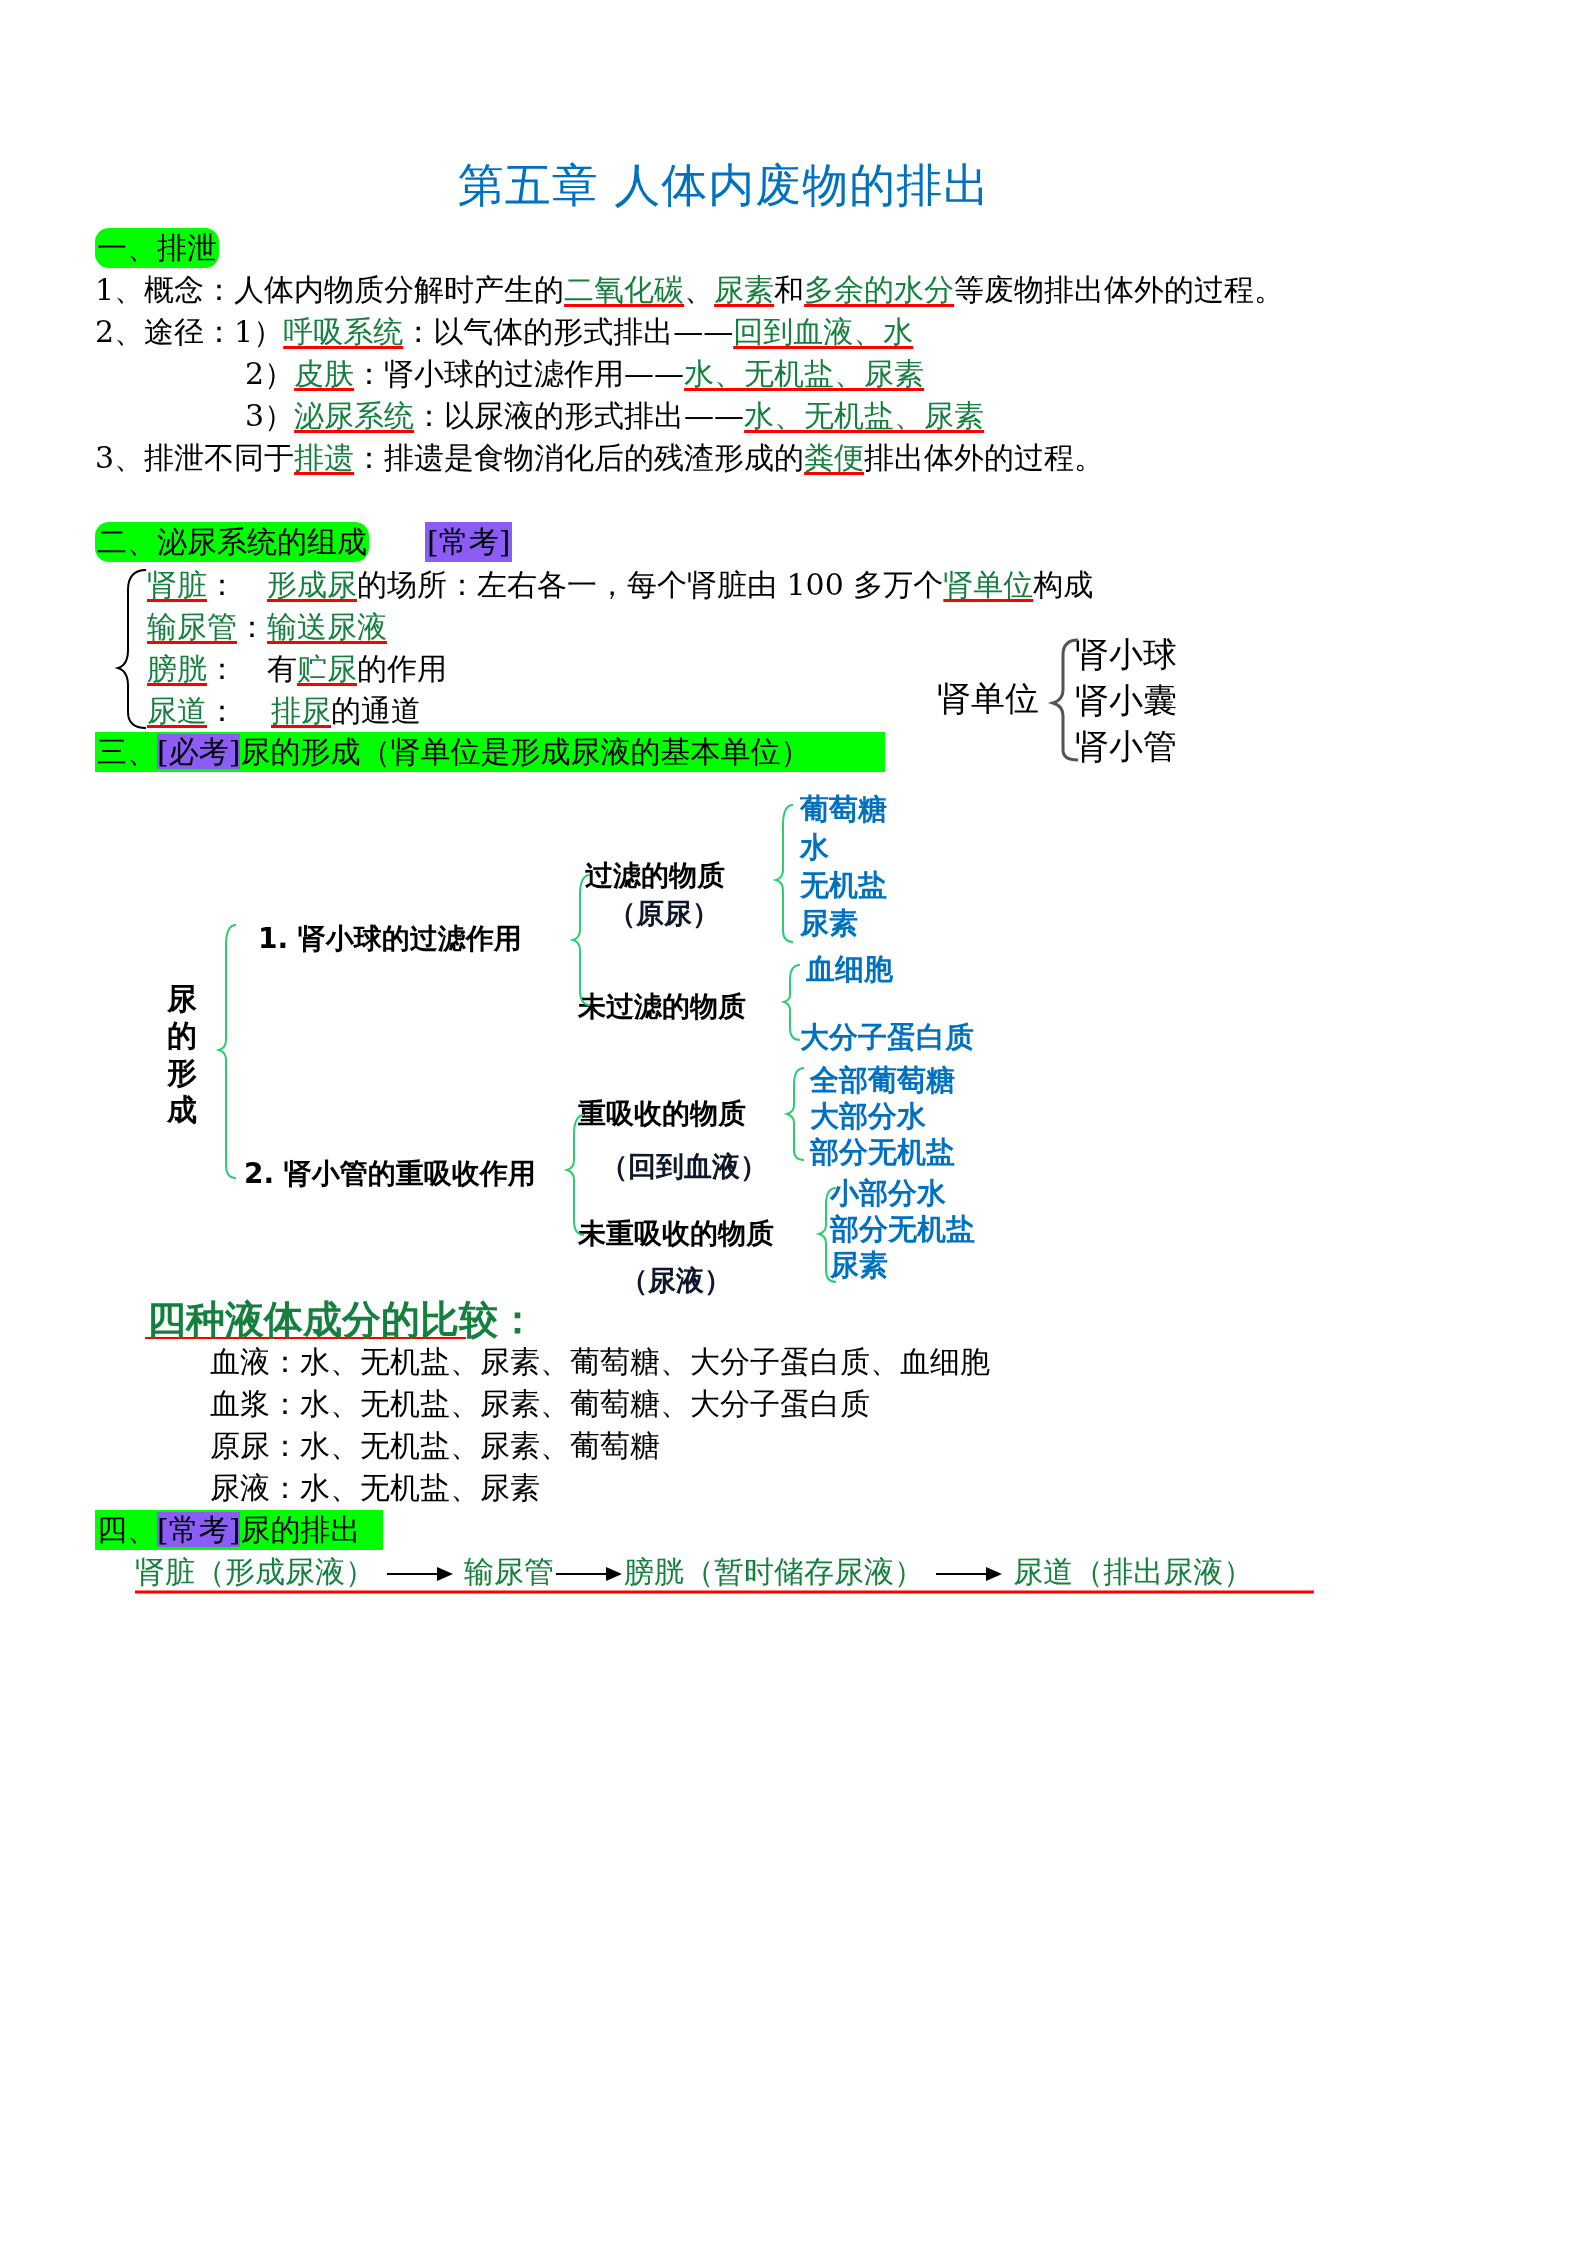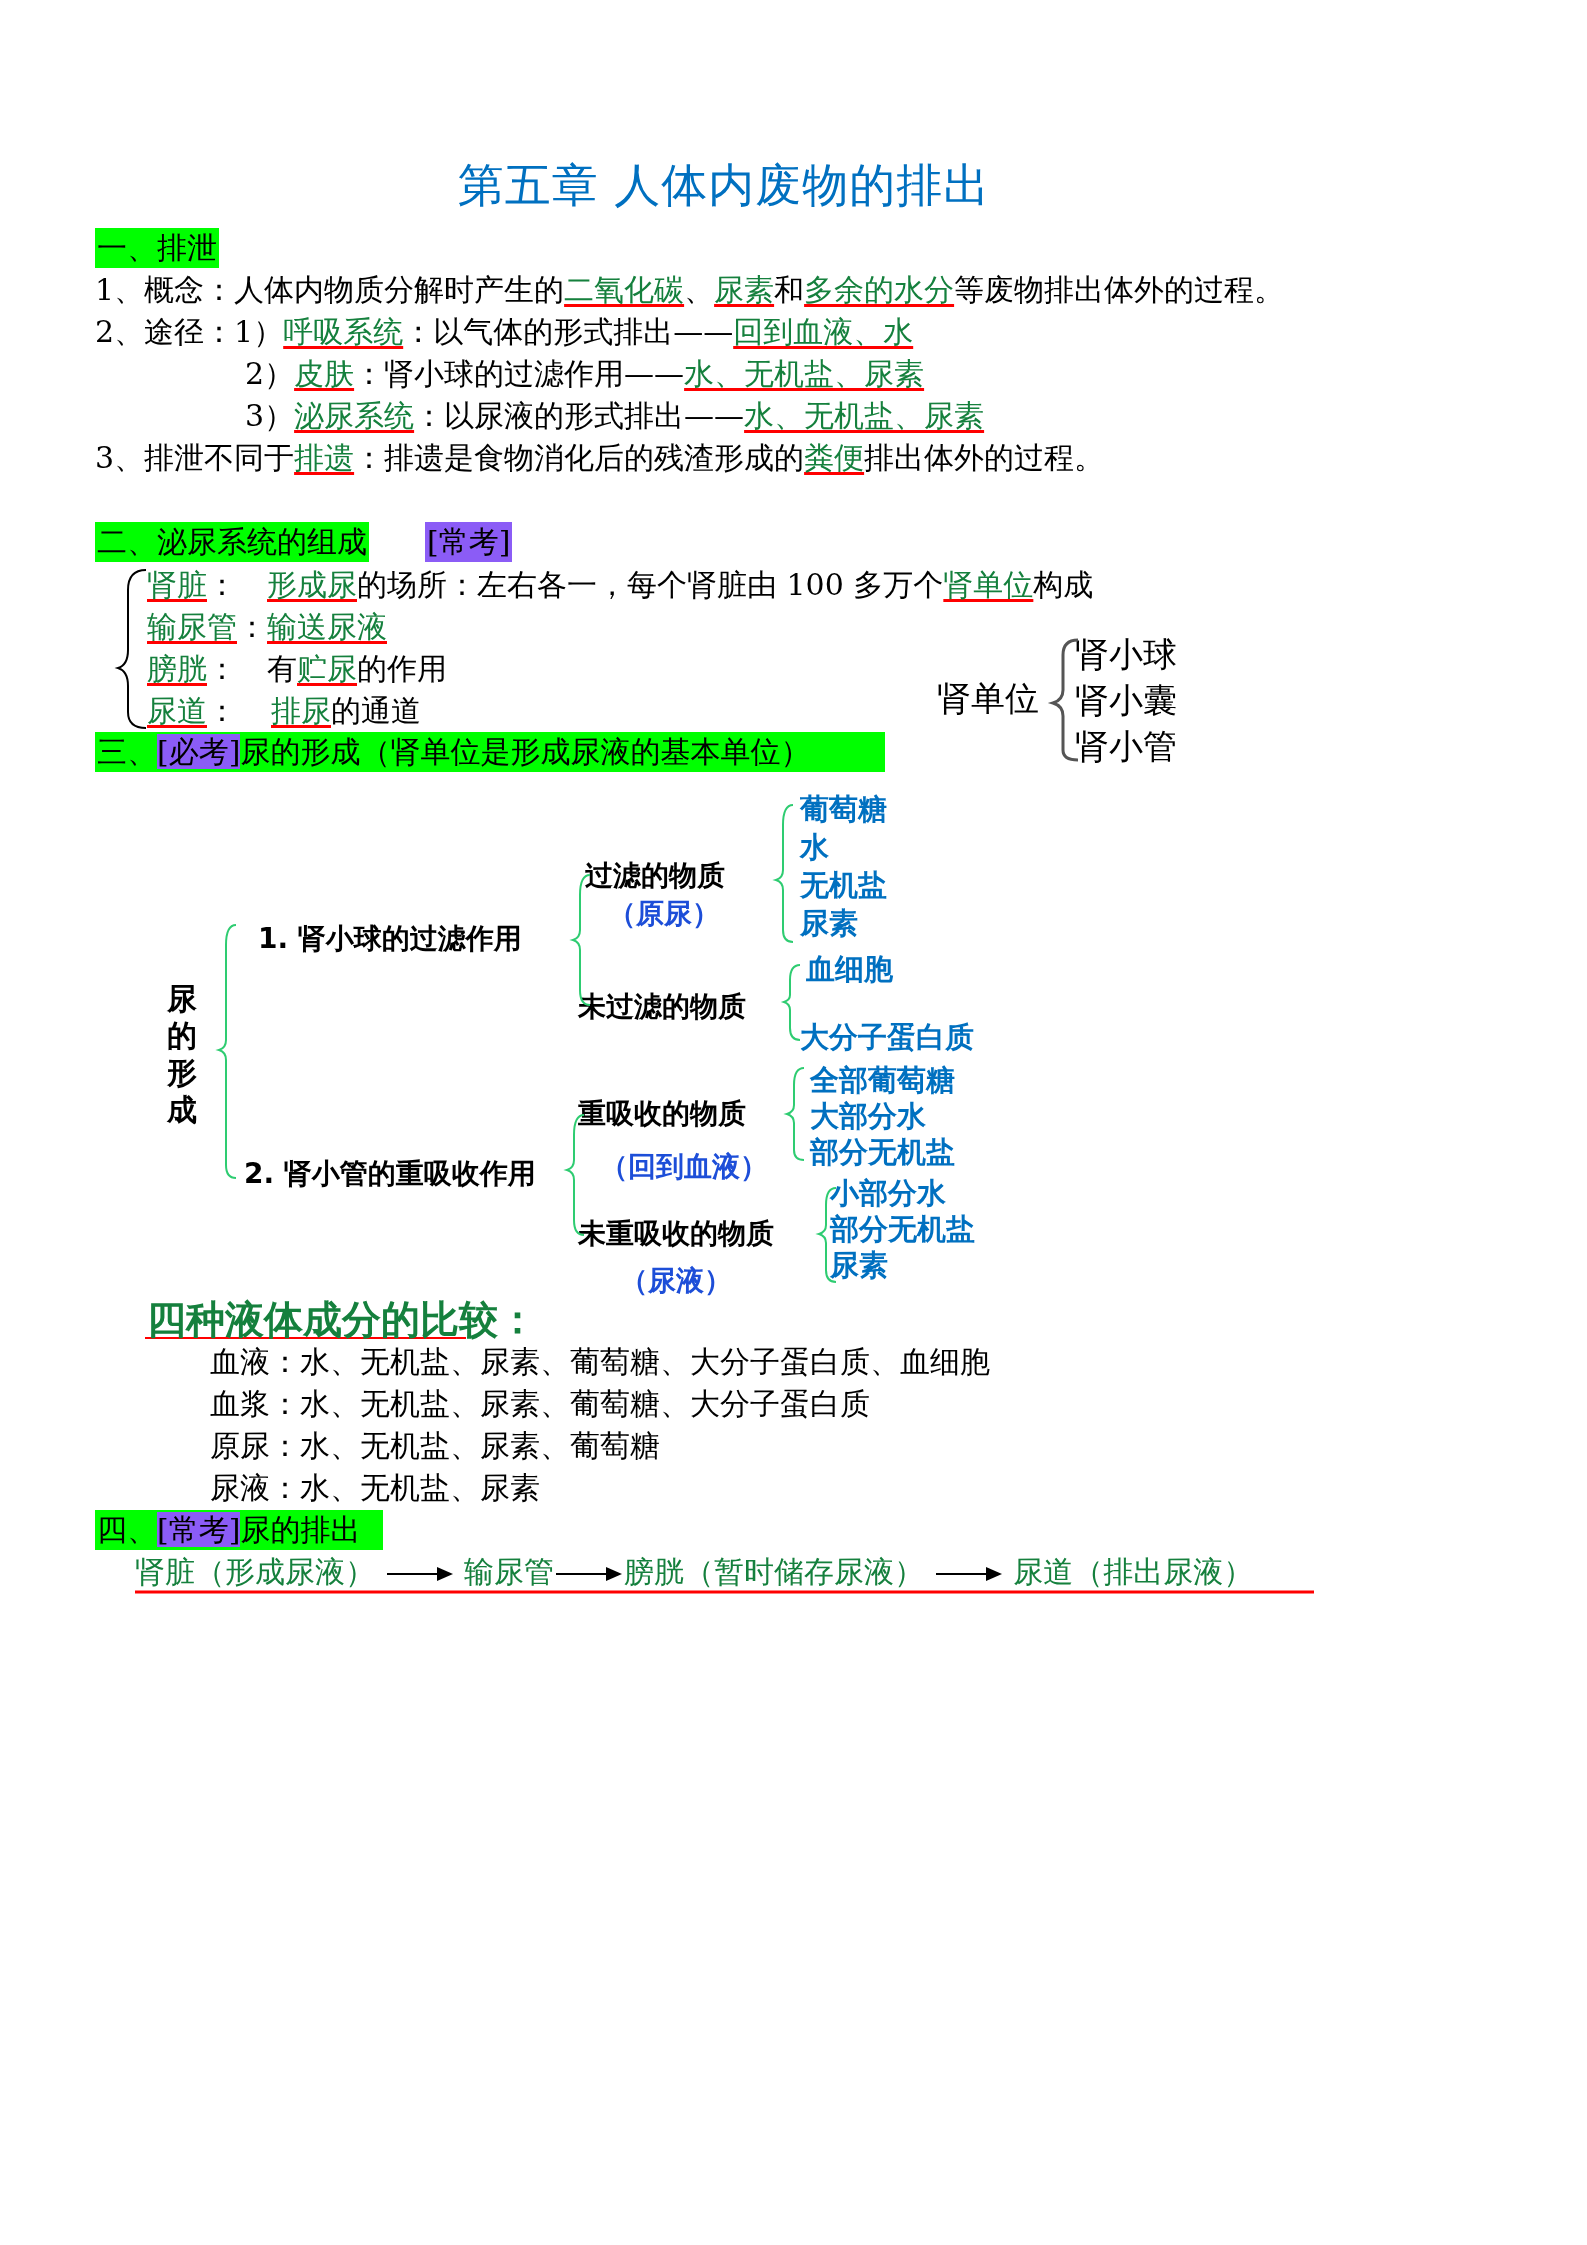--- a/index.html
+++ b/index.html
@@ -3,25 +3,25 @@
   <meta charset="utf-8">
   <style>
     html, body { margin:0; padding:0; background:#fff; }
     body { width:1587px; height:2245px; position:relative; overflow:hidden;
            font-family:"DejaVu Serif","Liberation Serif",serif; color:#000; }
     .abs { position:absolute; white-space:nowrap; }
     .title { left:0; width:1448px; top:155px; text-align:center; font-size:46px; color:#0070C0; letter-spacing:1px; }
     .line { font-size:30px; line-height:40px; }
     .red { color:#15803d; }
     .u { text-decoration:underline; text-decoration-color:#FF0000; text-underline-offset:4px; }
-    .hl-green { background:#00FF00; }
+    .hl-green { background:#00FF00;border-radius:14px; }
     .hl-yellow { background:#8b5cf6; }
     .sechead { font-size:30px; line-height:40px; padding:0 2px; }
     .blue { color:#0070C0; }
-    .orange { color:#1d4ed8; }
+    .orange { color:#0f172a; }
     .bold { font-weight:bold; font-family:"DejaVu Sans","Liberation Sans",sans-serif; }
     .diag { font-size:30px; }
     svg.overlay { position:absolute; left:0; top:0; }
     .arrow { display:inline-block; width:70px; height:30px; vertical-align:middle; }
   </style>
 </head>
 <body>
 
 <div class="abs title">第五章  人体内废物的排出</div>
 

